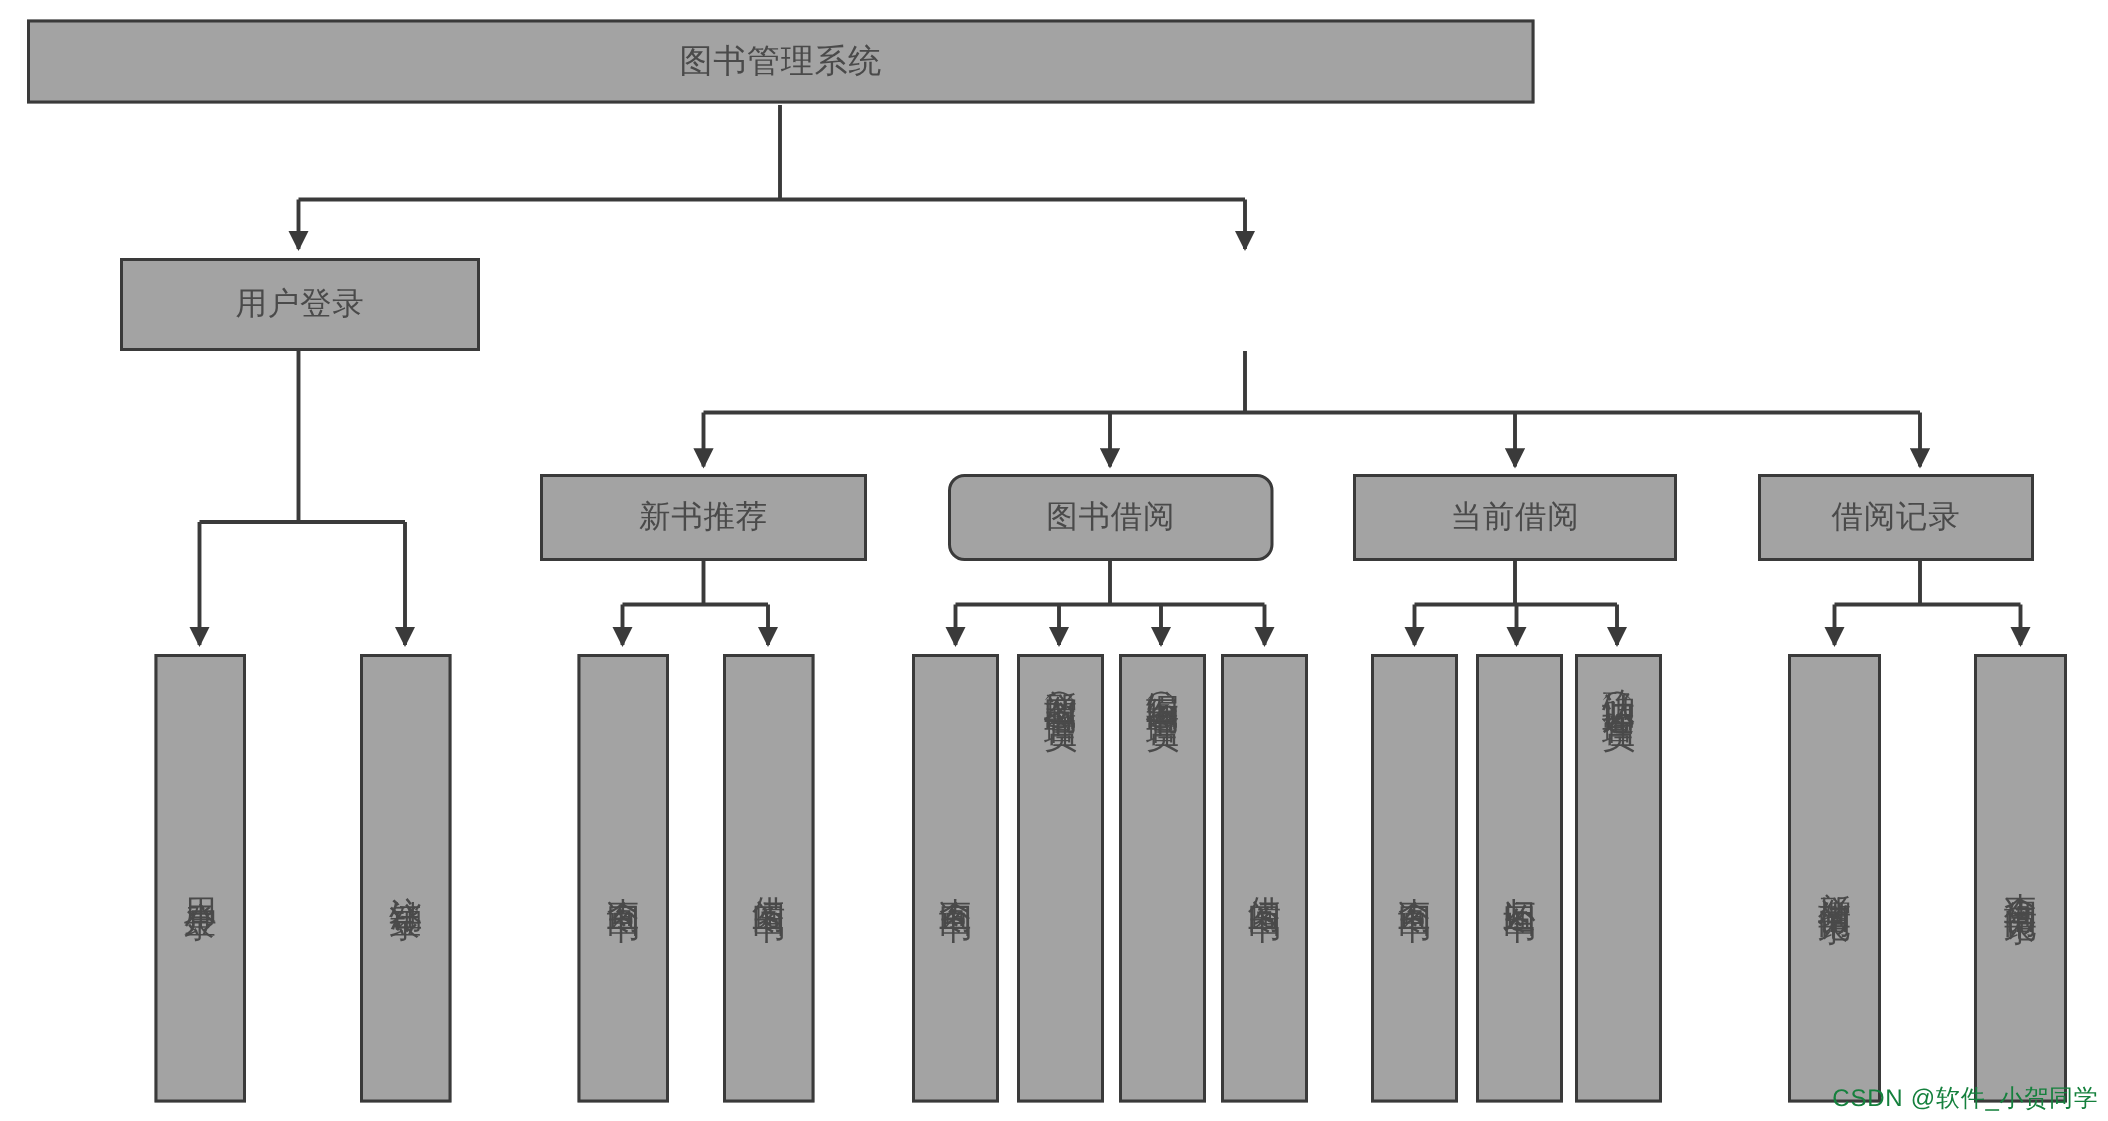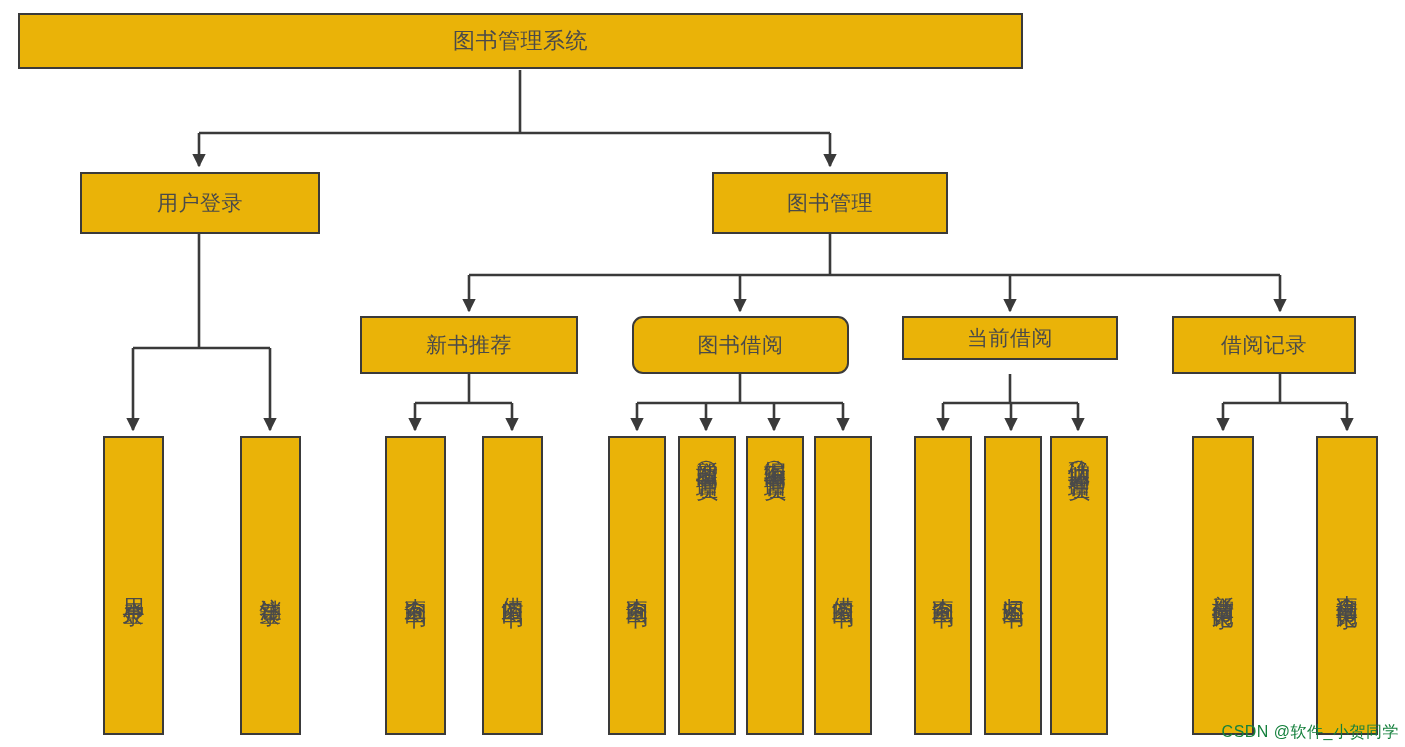--- a/index.html
+++ b/index.html
@@ -22,21 +22,21 @@
     position: absolute;
     left: 0;
     top: 0;
     width: 1405px;
     height: 747px;
     pointer-events: none;
   }
   .node {
     position: absolute;
     box-sizing: border-box;
-    background: #eab308;
+    background: #a3a3a3;
     border: 2.2px solid #3a3a3a;
     display: flex;
     align-items: center;
     justify-content: center;
     color: #4a4a4a;
     letter-spacing: 0.5px;
   }
   .node .node-label {
     display: block;
     line-height: 1.18;
@@ -133,33 +133,30 @@
   </svg>
 
   <div class="node horiz root" style="left:18px; top:13px; width:1005px; height:56px;">
     <span class="node-label">图书管理系统</span>
   </div>
 
   <div class="node horiz" style="left:80px; top:172px; width:240px; height:62px;">
     <span class="node-label">用户登录</span>
   </div>
 
-  <div class="node horiz" style="left:712px; top:172px; width:236px; height:62px;">
-    <span class="node-label">图书管理</span>
-  </div>
 
   <div class="node horiz" style="left:360px; top:316px; width:218px; height:58px;">
     <span class="node-label">新书推荐</span>
   </div>
 
   <div class="node horiz" style="left:632px; top:316px; width:217px; height:58px;border-radius:11px;">
     <span class="node-label">图书借阅</span>
   </div>
 
-  <div class="node horiz" style="left:902px; top:316px; width:216px; height:44px;">
+  <div class="node horiz" style="left:902px; top:316px; width:216px; height:58px;">
     <span class="node-label">当前借阅</span>
   </div>
 
   <div class="node horiz" style="left:1172px; top:316px; width:184px; height:58px;">
     <span class="node-label">借阅记录</span>
   </div>
 
   <div class="node vert" style="left:103px; top:436px; width:61px; height:299px;">
     <span class="node-label">用户登录</span>
   </div>

